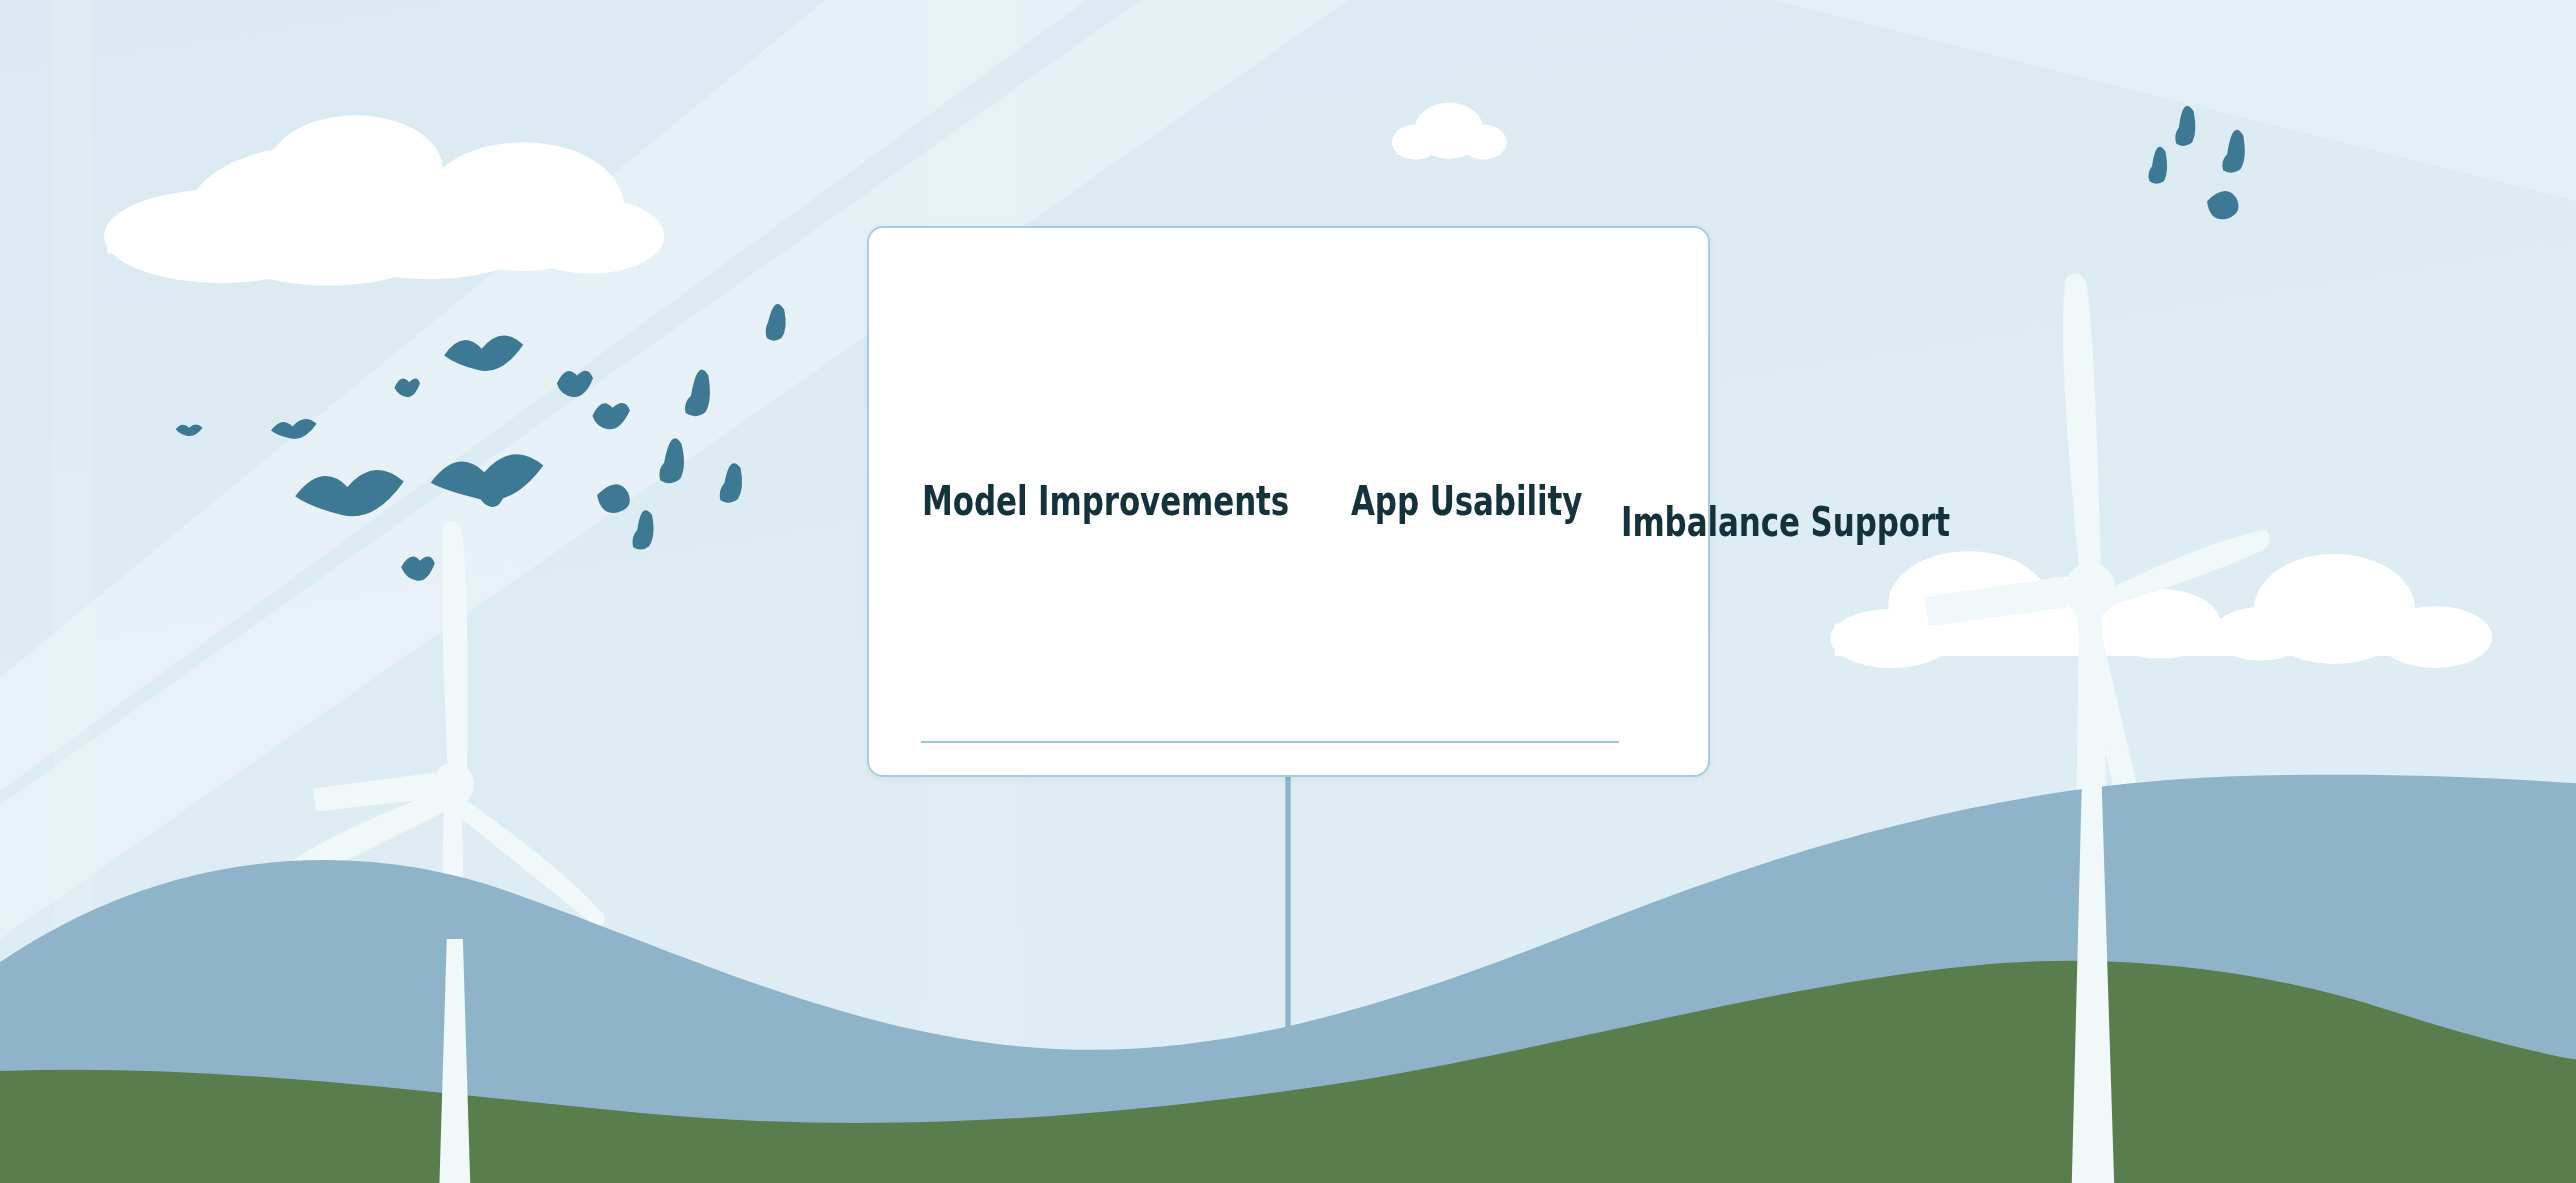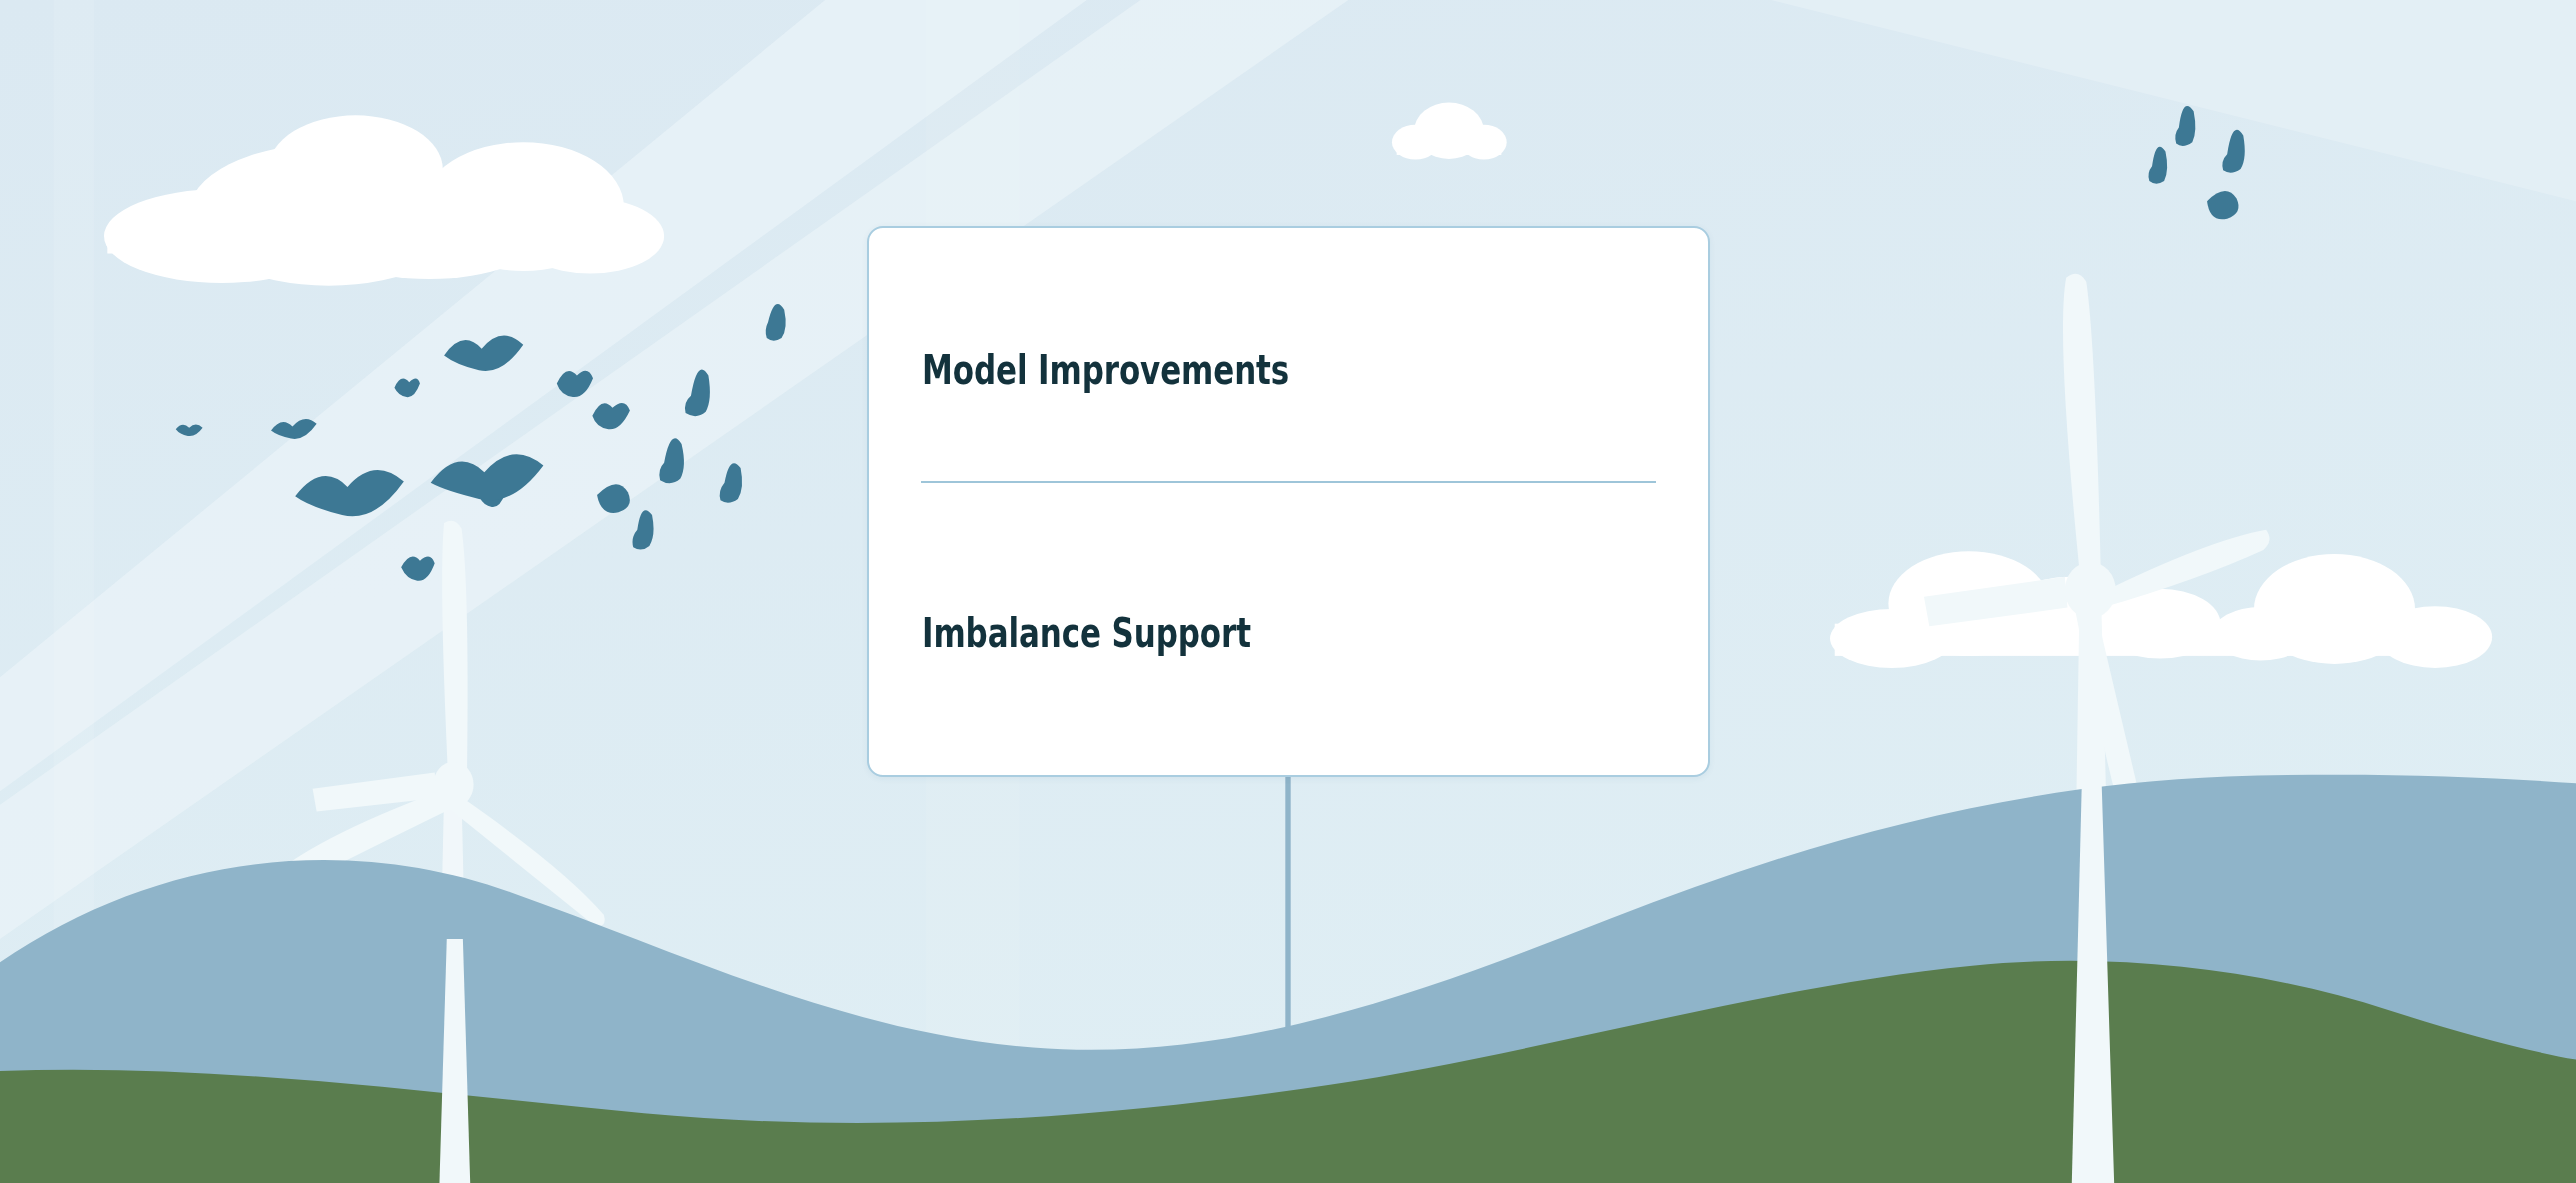--- a/index.html
+++ b/index.html
@@ -42,21 +42,21 @@
     z-index: 20;
   }
 
   #feature-list {
     position: absolute;
     left: 52px;
     top: 32px;
     right: 52px;
     bottom: 32px;
     display: flex;
-    flex-direction: column;
+    flex-direction: row;
   }
 
   .feature-row {
     flex: 1 1 0;
     display: flex;
     align-items: center;
     border-bottom: 2px solid #9ec5d9;
     padding: 0 0 0 1.3px;
   }
   .feature-row:last-child {
@@ -214,20 +214,23 @@
   </svg>
 
   <div id="feature-card">
     <div id="feature-list">
 
       <div class="feature-row">
         <span class="feature-label">Model Improvements</span>
       </div>
 
 
+      <div class="feature-row">
+        <span class="feature-label">App Usability</span>
+      </div>
 
 
       <div class="feature-row">
         <span class="feature-label">Imbalance Support</span>
       </div>
 
     </div>
   </div>
 
 </div>

